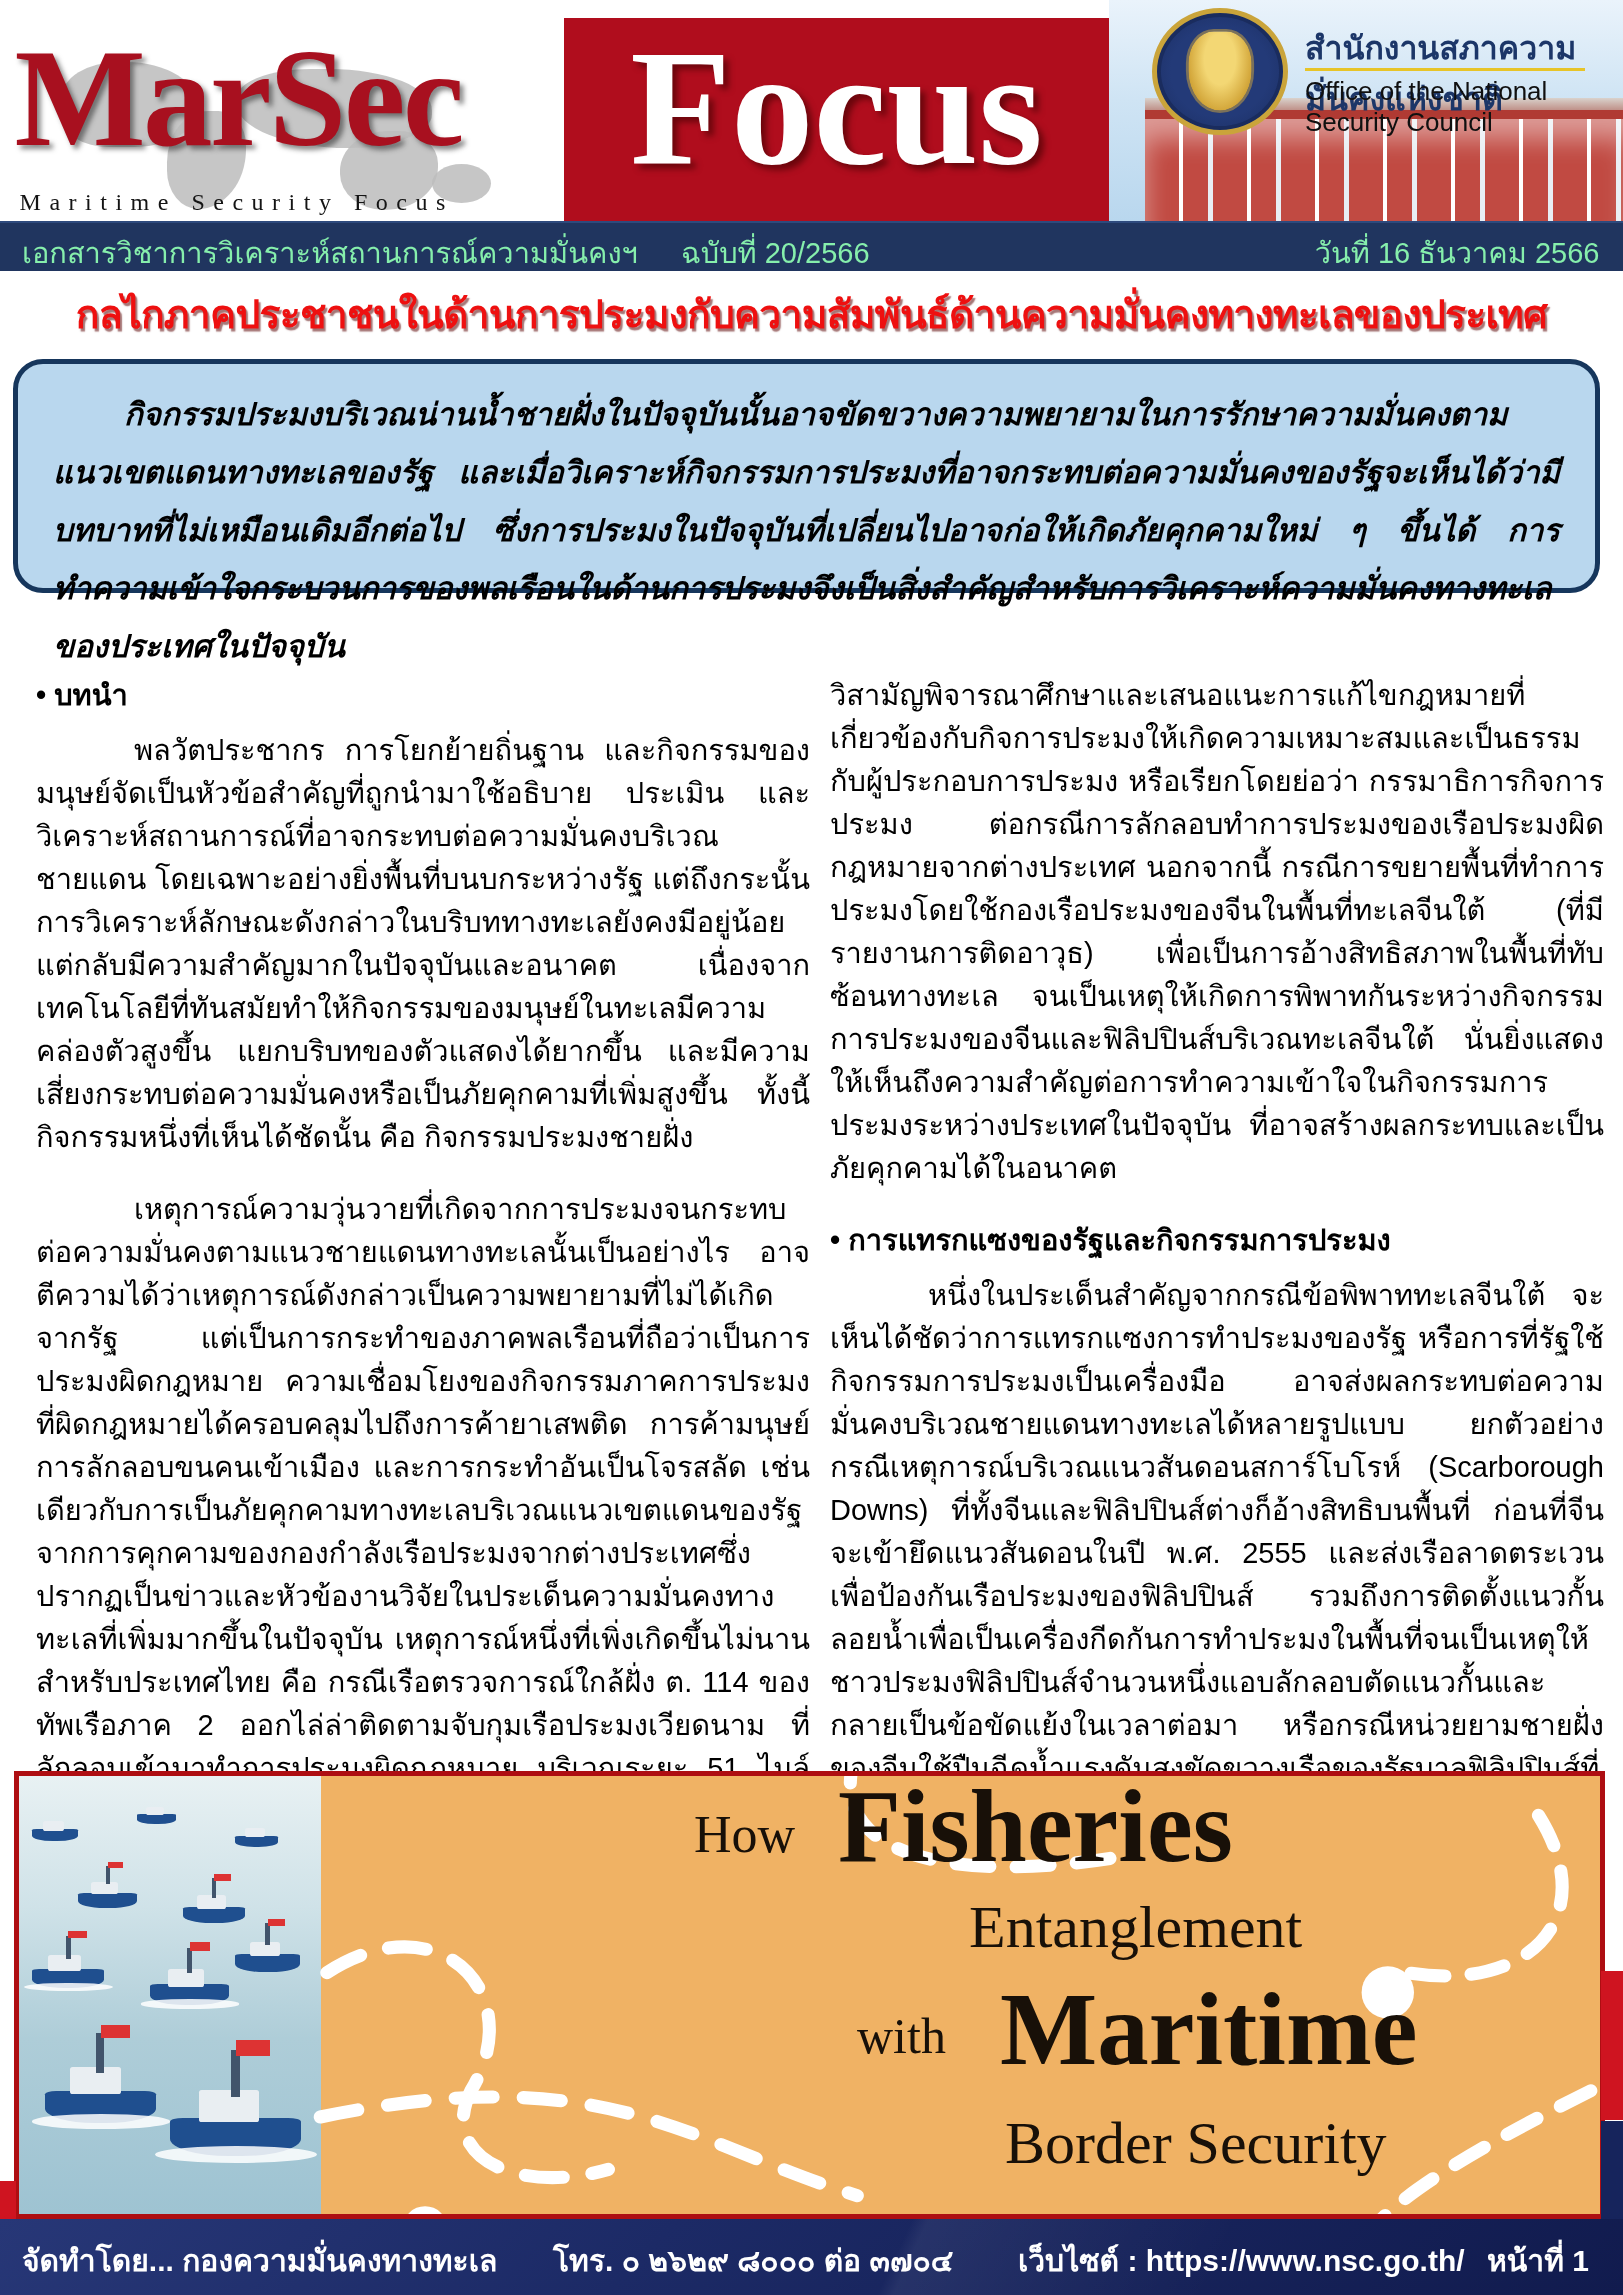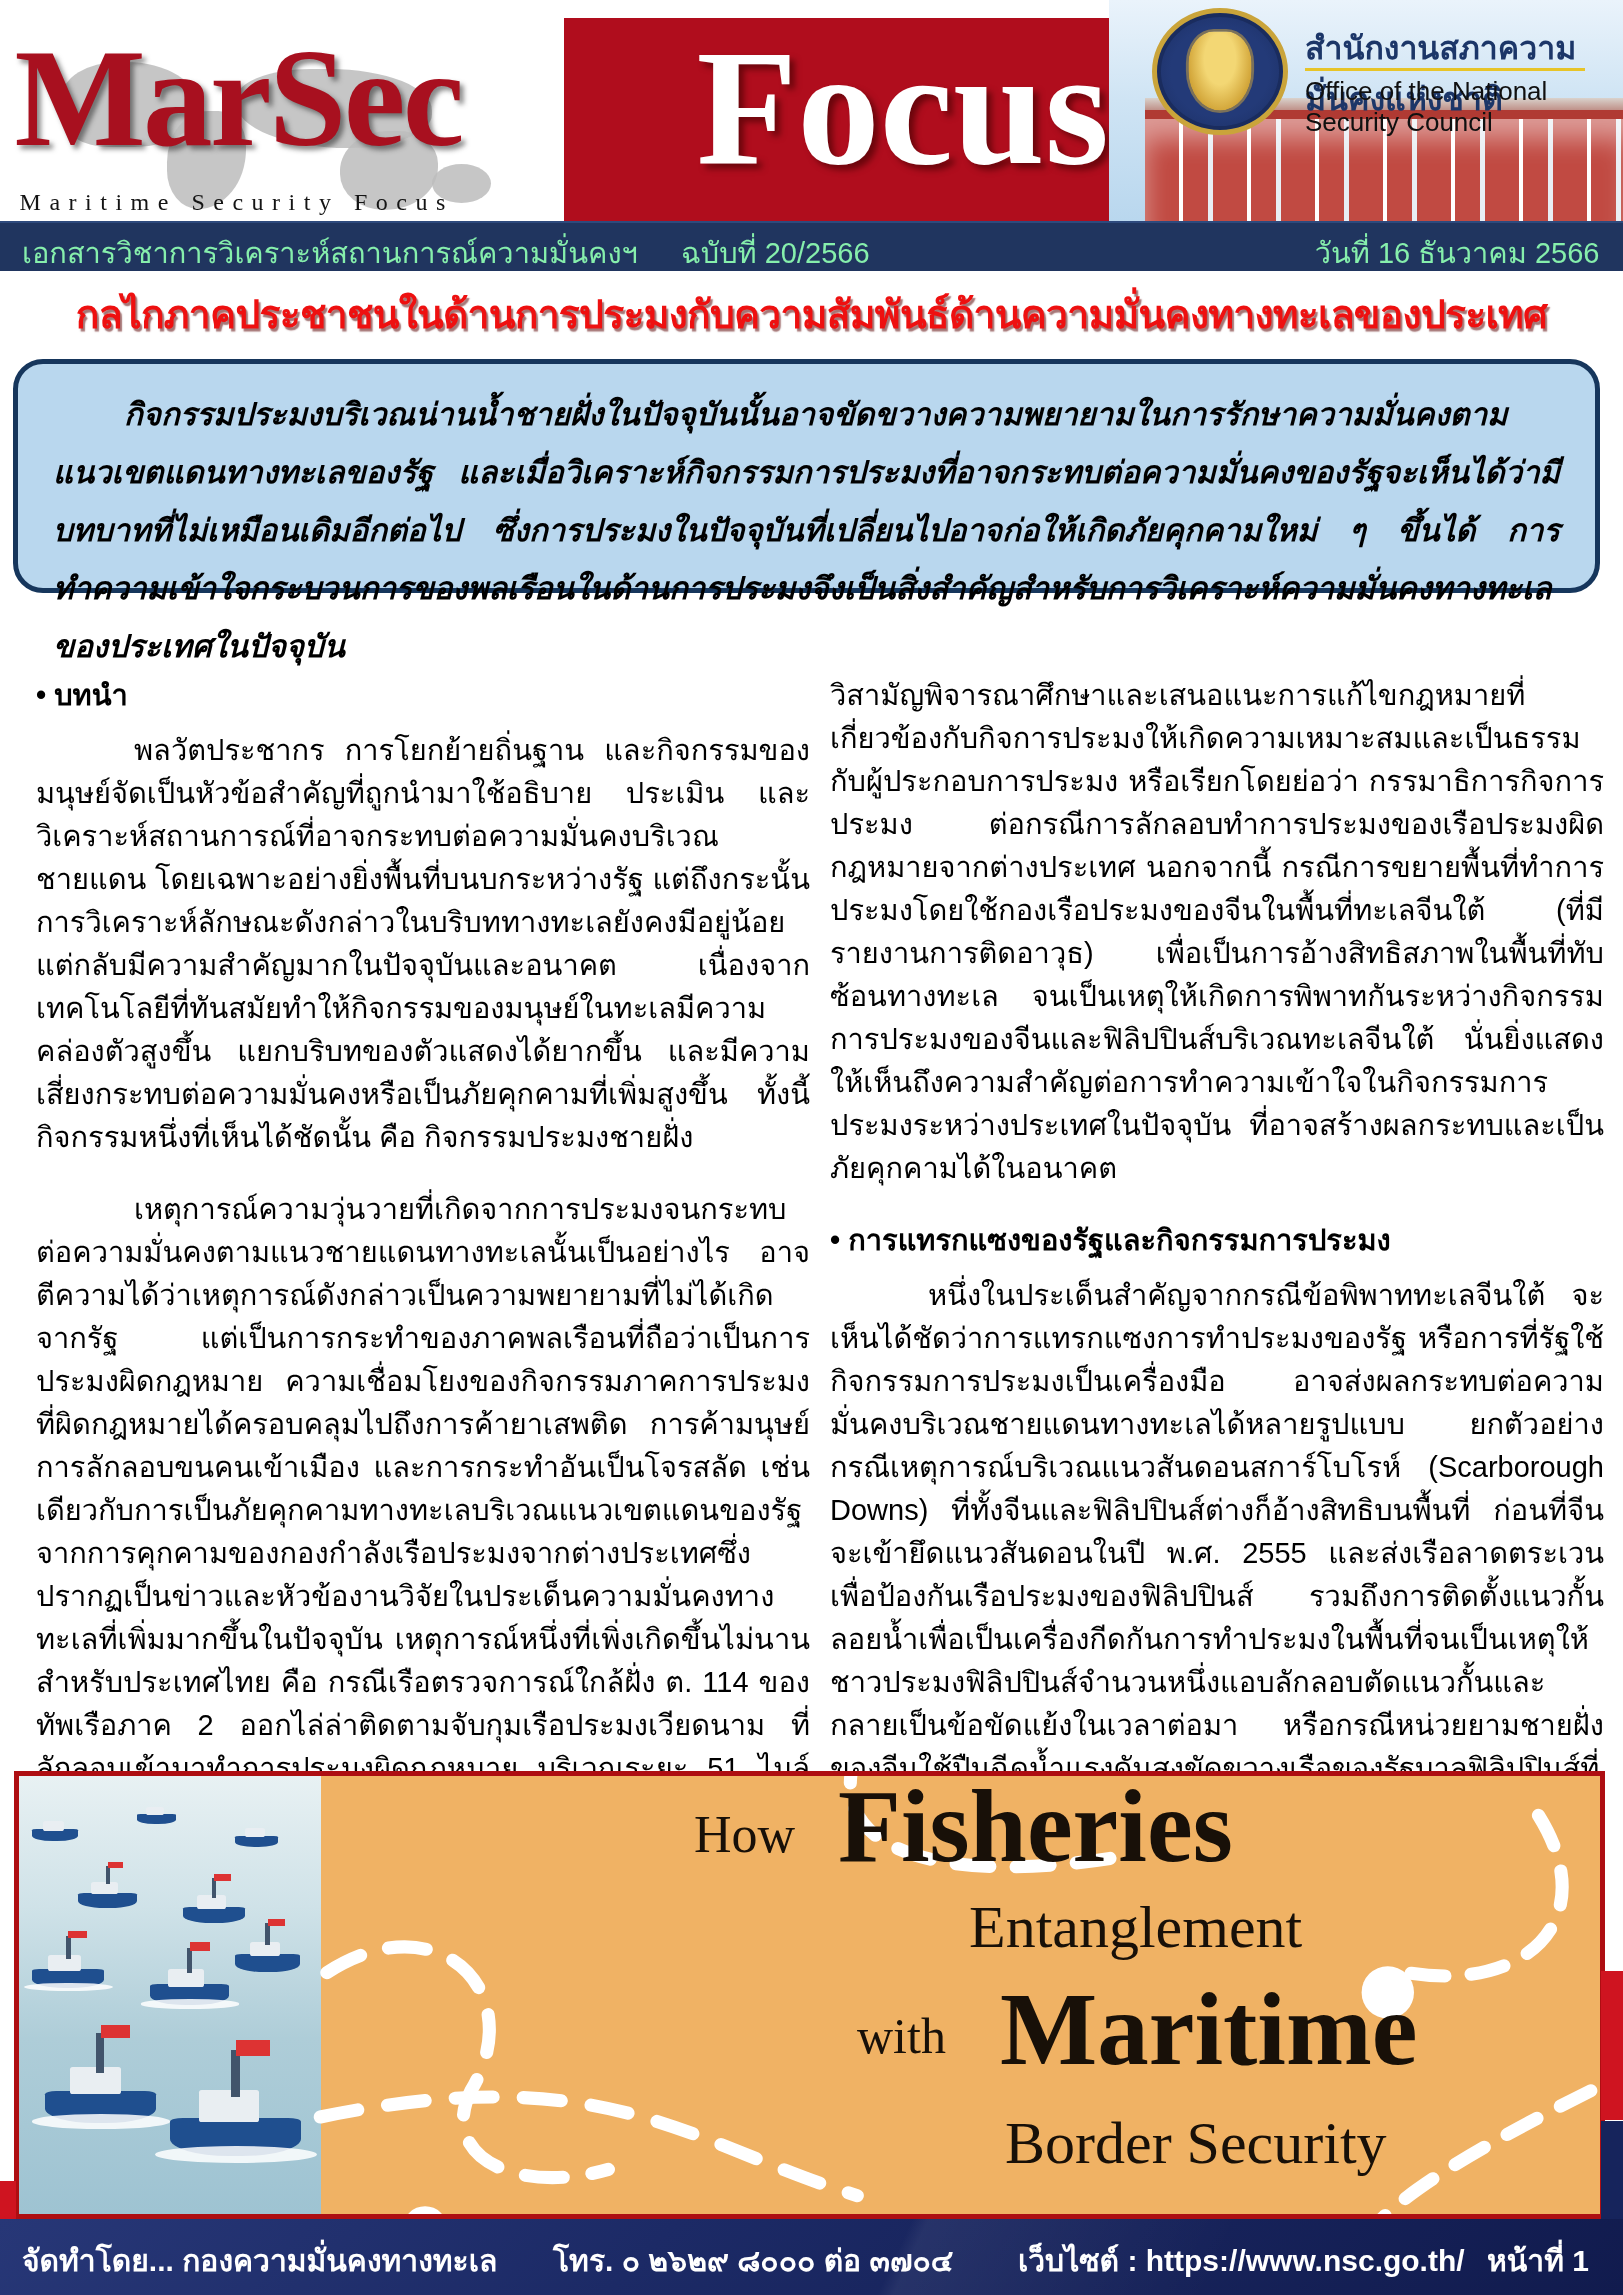--- a/index.html
+++ b/index.html
@@ -14,21 +14,21 @@
   .m3{left:236px;top:69px;width:196px;height:79px;border-radius:40% 55% 45% 60%;}
   .m4{left:340px;top:131px;width:98px;height:79px;border-radius:55% 45% 60% 50%;}
   .m5{left:432px;top:164px;width:59px;height:39px;border-radius:50%;}
   .logo-main{position:absolute;left:14.4px;top:11.8px;width:543px;height:173px;
       font-family:"Liberation Serif","DejaVu Serif",serif;font-weight:700;font-size:139px;line-height:173px;
       color:#a8101f;text-shadow:3.9px 3.9px 5.2px rgba(40,40,40,.55);letter-spacing:-2.6px;}
   .logo-sub{position:absolute;left:19.6px;top:189px;width:497px;
       font-size:24px;color:#141414;letter-spacing:8.5px;white-space:nowrap;
       font-family:"Liberation Serif","DejaVu Serif",serif;}
   .focus-block{position:absolute;left:564px;top:18.3px;width:545px;height:203px;background:#b00d1d;}
-  .focus-word{position:absolute;left:0;top:-18.3px;width:100%;text-align:right;
+  .focus-word{position:absolute;left:0;top:-18.3px;width:100%;text-align:center;
       font-family:"Liberation Serif","DejaVu Serif",serif;font-weight:700;font-size:165px;line-height:216px;
       color:#ffffff;text-shadow:5.2px 5.2px 6.5px rgba(60,0,0,.6);}
   .head-right{position:absolute;left:1109px;top:0;width:514px;height:221px;
       background:linear-gradient(180deg,#eaf3fb 0%,#cfe4f4 45%,#b9d7ee 100%);overflow:hidden;}
   .building{position:absolute;left:36px;top:110px;width:484px;height:111px;
       background:repeating-linear-gradient(90deg,#c14a42 0 34px,#ffffff 34px 38px,#c14a42 38px 63px,#e8eef4 63px 68px);
       border-top:9.2px solid #b03a33;box-shadow:inset 0 19.6px 26px rgba(255,255,255,.45);}
   .building2{position:absolute;left:36px;top:98px;width:484px;height:17px;
       background:linear-gradient(180deg,#d9d2cc,#b5766d);}
   .emblem{position:absolute;left:43px;top:7.9px;width:126px;height:117px;border-radius:50%;

